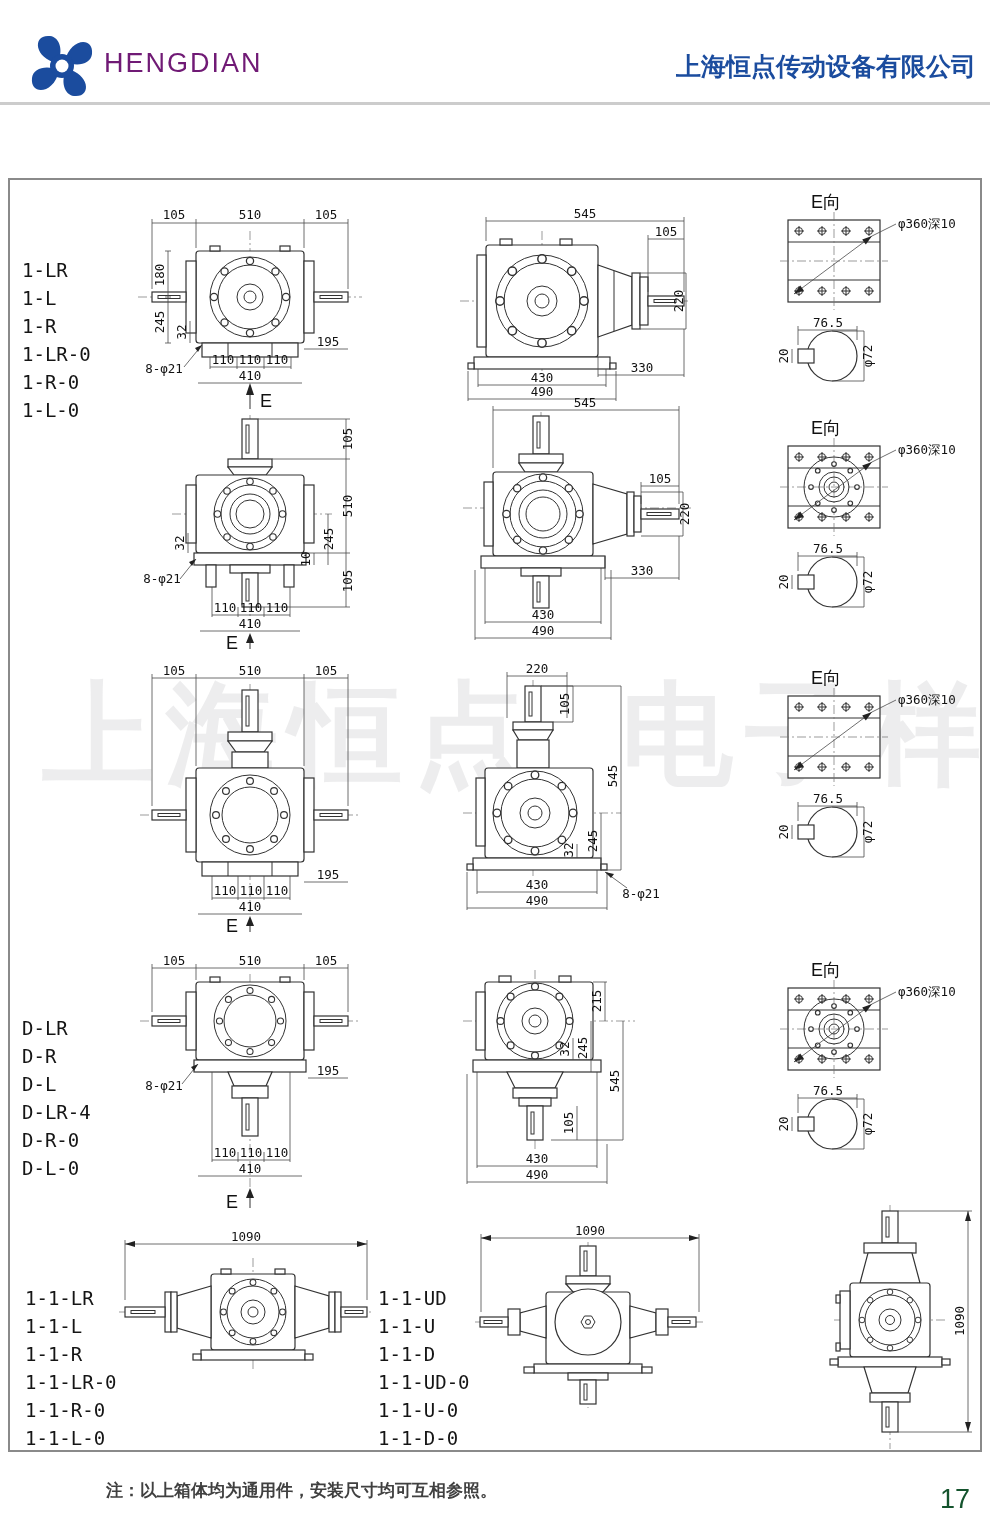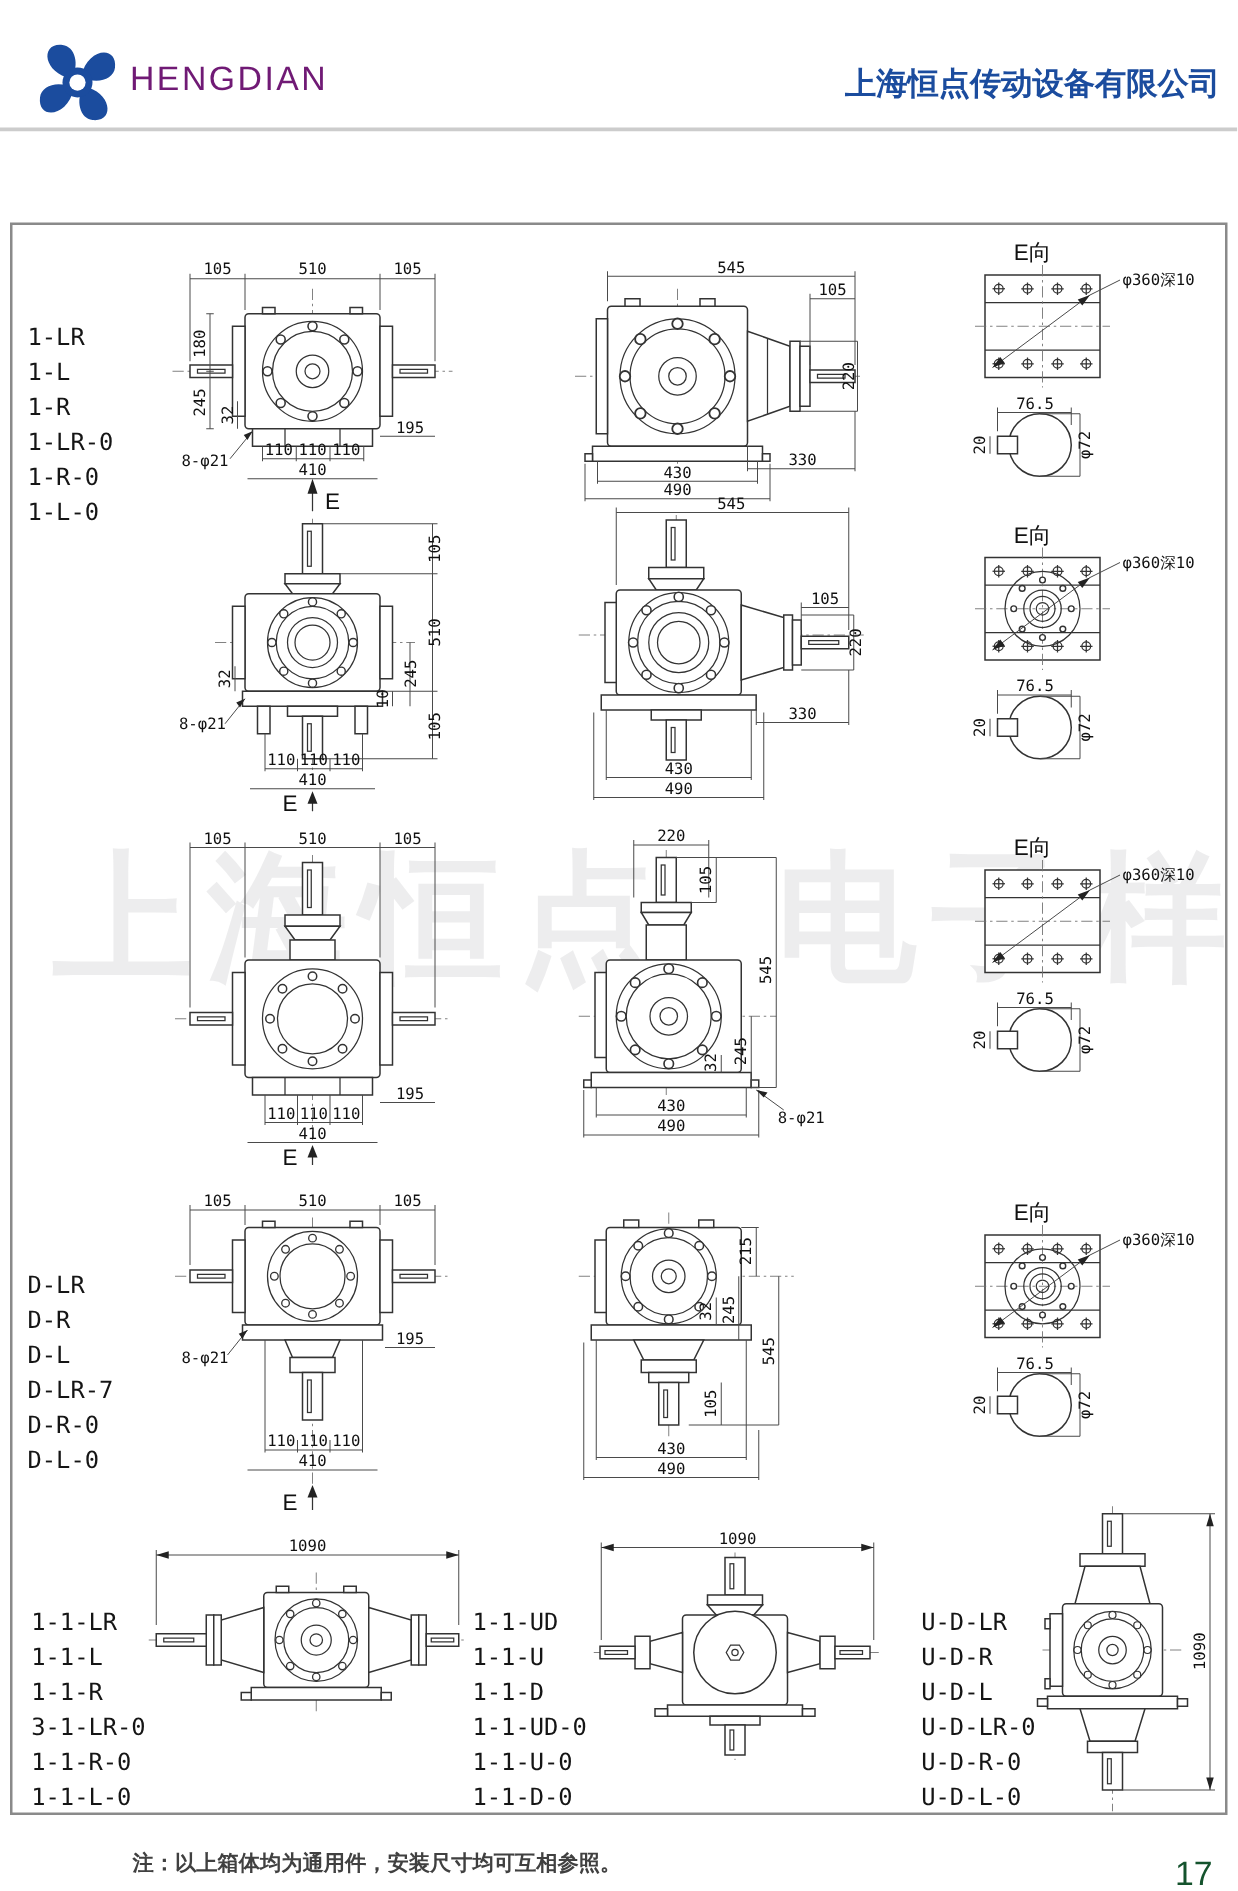--- a/index.html
+++ b/index.html
@@ -81,47 +81,39 @@
     <div>1-L</div>
     <div>1-R</div>
     <div>1-LR-0</div>
     <div>1-R-0</div>
     <div>1-L-0</div>
   </div>
   <div class="models" style="left:22px;top:948px">
     <div>D-LR</div>
     <div>D-R</div>
     <div>D-L</div>
-    <div>D-LR-7</div>
+    <div>D-LR-4</div>
     <div>D-R-0</div>
     <div>D-L-0</div>
   </div>
   <div class="models" style="left:25px;top:1218px">
     <div>1-1-LR</div>
     <div>1-1-L</div>
     <div>1-1-R</div>
-    <div>3-1-LR-0</div>
+    <div>1-1-LR-0</div>
     <div>1-1-R-0</div>
     <div>1-1-L-0</div>
   </div>
   <div class="models" style="left:378px;top:1218px">
     <div>1-1-UD</div>
     <div>1-1-U</div>
     <div>1-1-D</div>
     <div>1-1-UD-0</div>
     <div>1-1-U-0</div>
     <div>1-1-D-0</div>
-  </div>
-  <div class="models" style="left:737px;top:1218px">
-    <div>U-D-LR</div>
-    <div>U-D-R</div>
-    <div>U-D-L</div>
-    <div>U-D-LR-0</div>
-    <div>U-D-R-0</div>
-    <div>U-D-L-0</div>
   </div>
 
   <svg class="dwg" style="left:132px;top:183px" width="236" height="212" viewBox="0 0 236 212">
     <line class="cl" x1="6" y1="96" x2="230" y2="96"></line>
       <line class="cl" x1="118" y1="30" x2="118" y2="155"></line>
     <g>
       <rect class="o" x="64" y="50" width="108" height="92" rx="3"></rect>
       <rect class="o" x="78" y="45" width="10" height="5"></rect>
         <rect class="o" x="148" y="45" width="10" height="5"></rect>
       <circle class="t" cx="118" cy="96" r="40"></circle>

